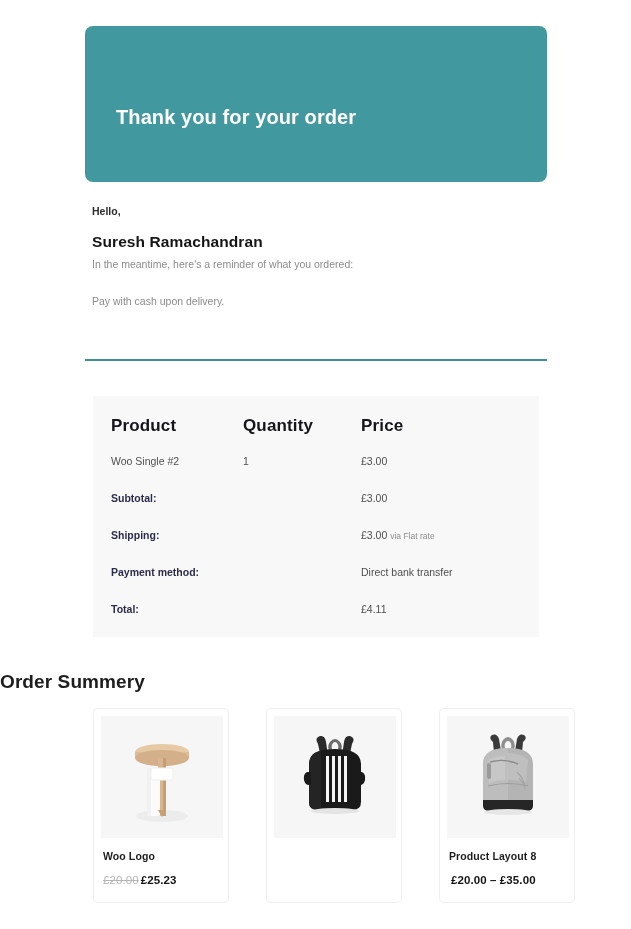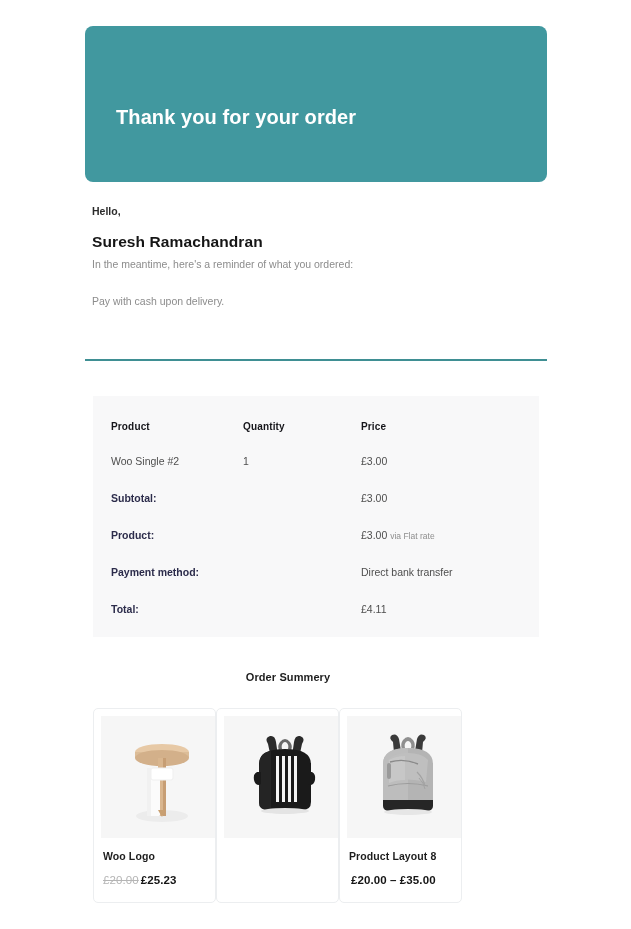--- a/index.html
+++ b/index.html
@@ -107,21 +107,21 @@
     text-align: left;
     padding: 0;
     vertical-align: middle;
   }
   .col-product { width: 150px; }
   .col-qty     { width: 118px; }
   .col-price   { width: 178px; }
 
   .order-table thead th {
     height: 32px;
-    font-size: 10px;
+    font-size: 17px;
     font-weight: bold;
     color: #15151a;
     letter-spacing: 0.15px;
   }
   .order-table thead th:first-child { padding-left: 18px; }
 
   .order-table tbody tr { height: 37px; }
   .order-table tbody td:first-child { padding-left: 18px; }
 
   .cell-item {
@@ -148,32 +148,31 @@
     font-weight: normal;
   }
 
   
   .summary-heading {
     position: absolute;
     left: 0;
     top: 671px;
     width: 576px;
     margin: 0;
-    text-align: center;
-    font-size: 11px;
+    font-size: 19px;
     font-weight: bold;
     color: #1d1d1d;
     letter-spacing: 0.1px;
   }
 
   .cards {
     position: absolute;
     left: 93px;
     top: 708px;
-    width: 369px;
+    width: 482px;
     display: flex;
     justify-content: space-between;
   }
   .product-card {
     width: 136px;
     background: #ffffff;
     border: 1px solid #eceef0;
     border-radius: 5px;
     box-sizing: border-box;
     padding: 7px 7px 0 7px;
@@ -255,21 +254,21 @@
           <td class="cell-amount">£3.00</td>
         </tr>
 
         <tr>
           <td class="cell-label">Subtotal:</td>
           <td></td>
           <td class="cell-amount">£3.00</td>
         </tr>
 
         <tr>
-          <td class="cell-label">Product:</td>
+          <td class="cell-label">Shipping:</td>
           <td></td>
           <td class="cell-amount">
             <span>£3.00</span>
             <span class="shipping-note">via Flat rate</span>
           </td>
         </tr>
 
         <tr>
           <td class="cell-label">Payment method:</td>
           <td></td>

